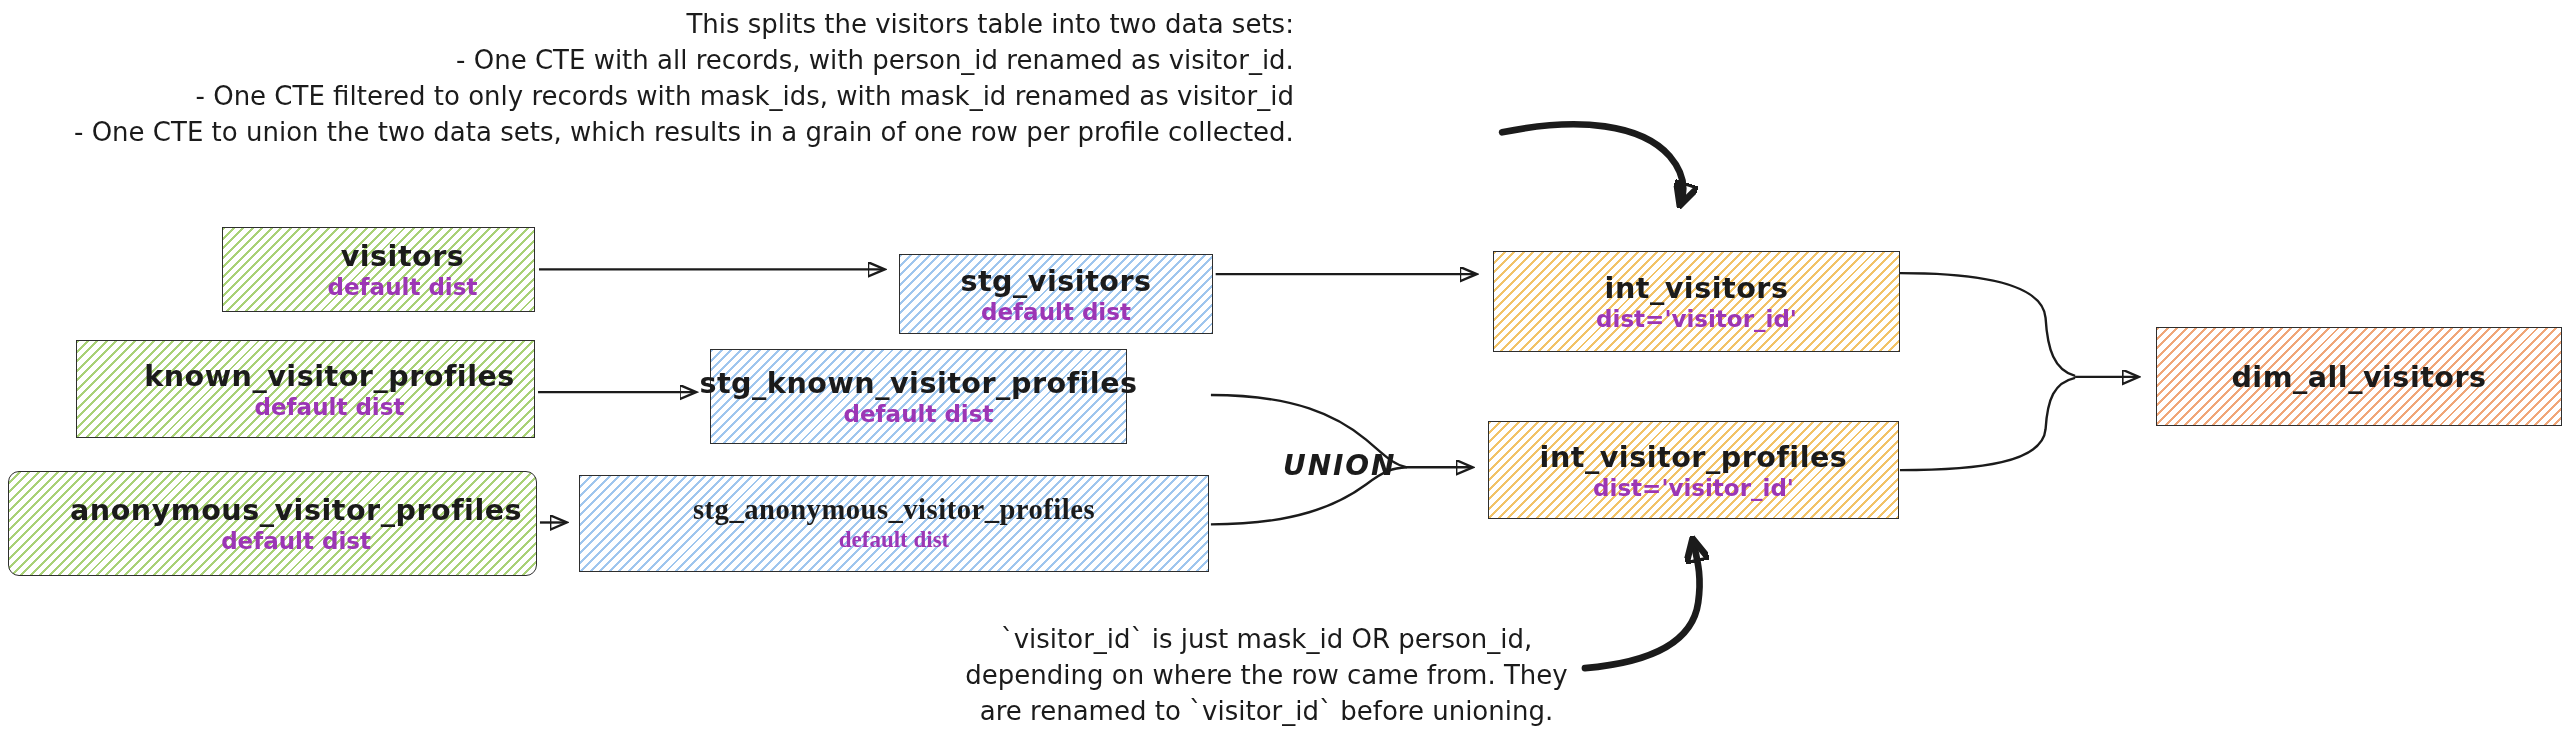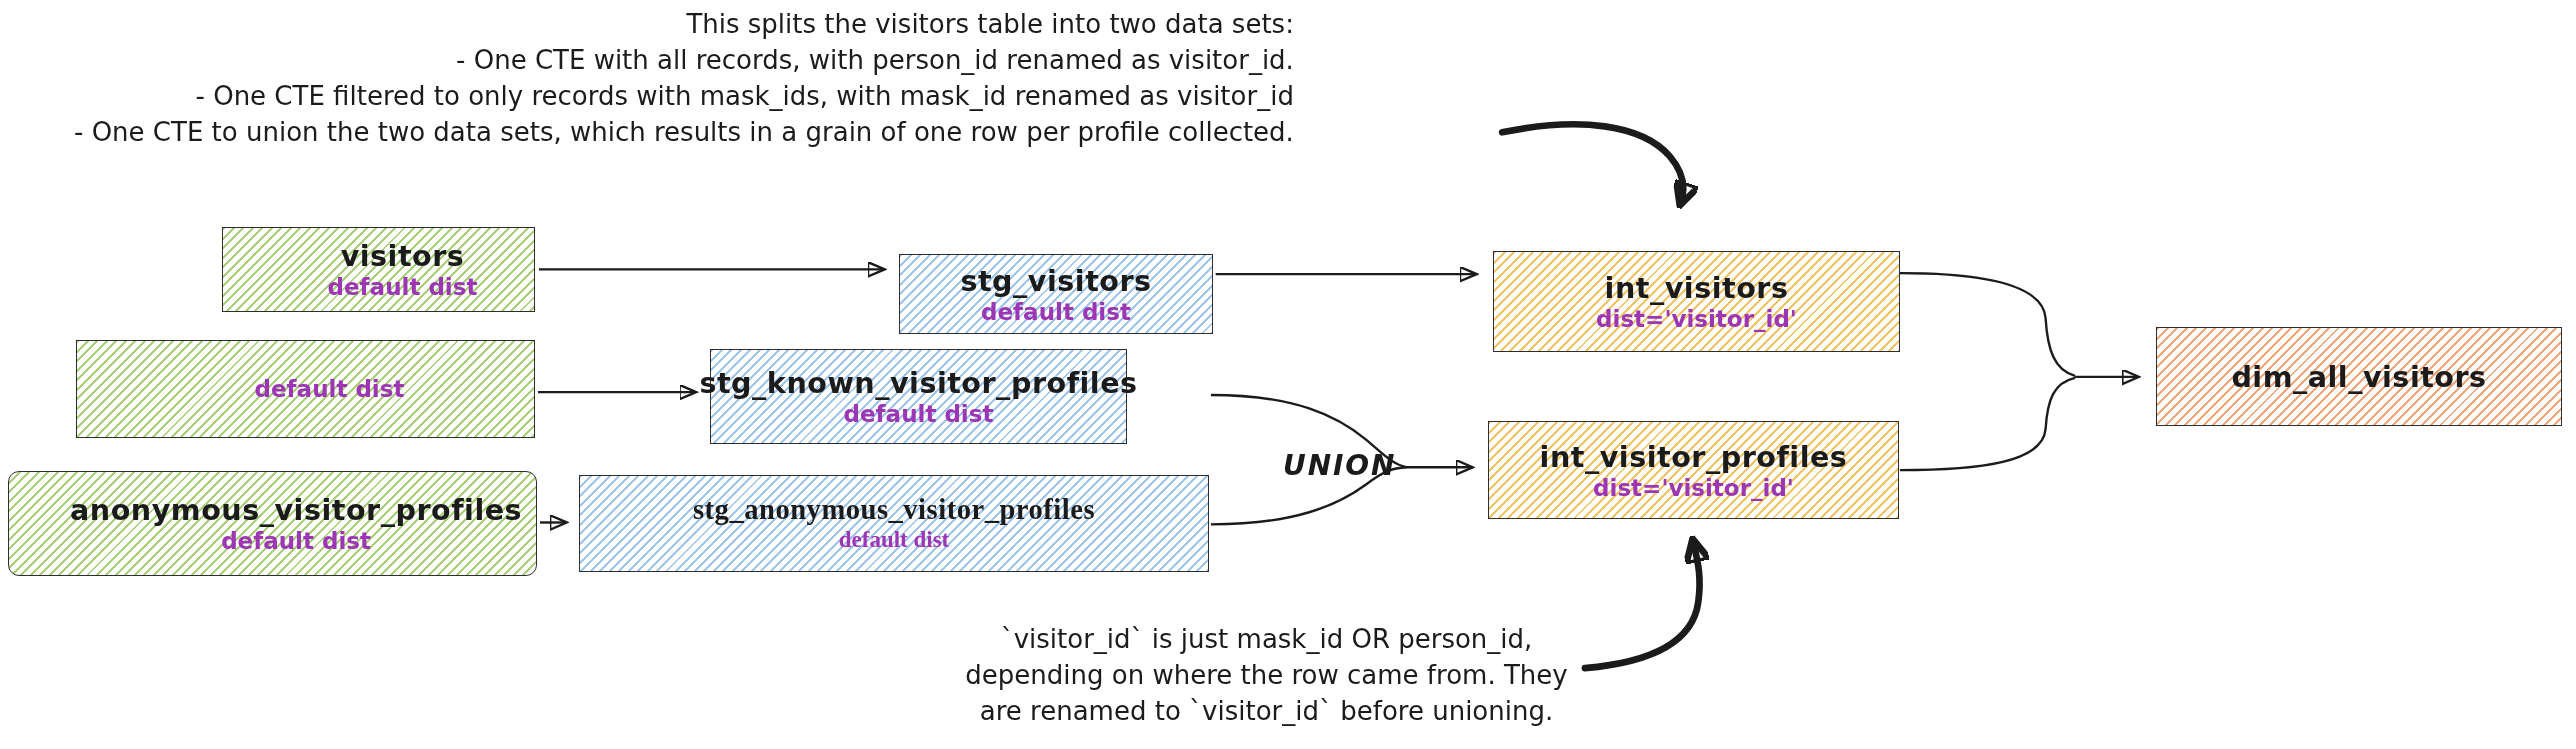--- a/index.html
+++ b/index.html
@@ -91,20 +91,21 @@
     <div class="label">stg_visitors</div>
     <div class="sub">default dist</div>
   </div>
 
   <div class="node hatch-yellow n-int-visitors">
     <div class="label">int_visitors</div>
     <div class="sub">dist='visitor_id'</div>
   </div>
 
   <div class="node hatch-green n-known">
+    <div class="label">known_visitor_profiles</div>
     <div class="sub">default dist</div>
   </div>
 
   <div class="node hatch-blue n-stg-known">
     <div class="label">stg_known_visitor_profiles</div>
     <div class="sub">default dist</div>
   </div>
 
   <div class="node hatch-green n-anon">
     <div class="label">anonymous_visitor_profiles</div>

